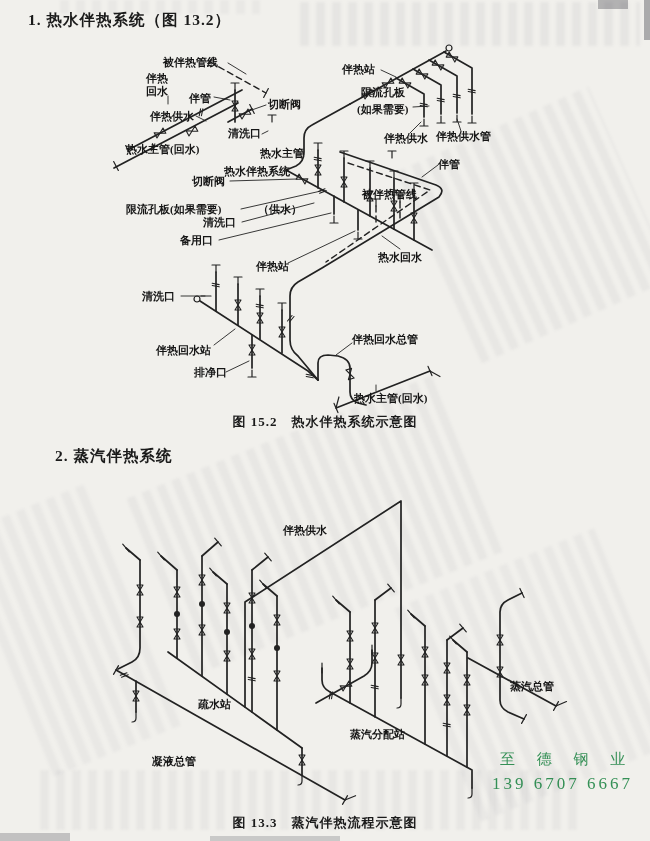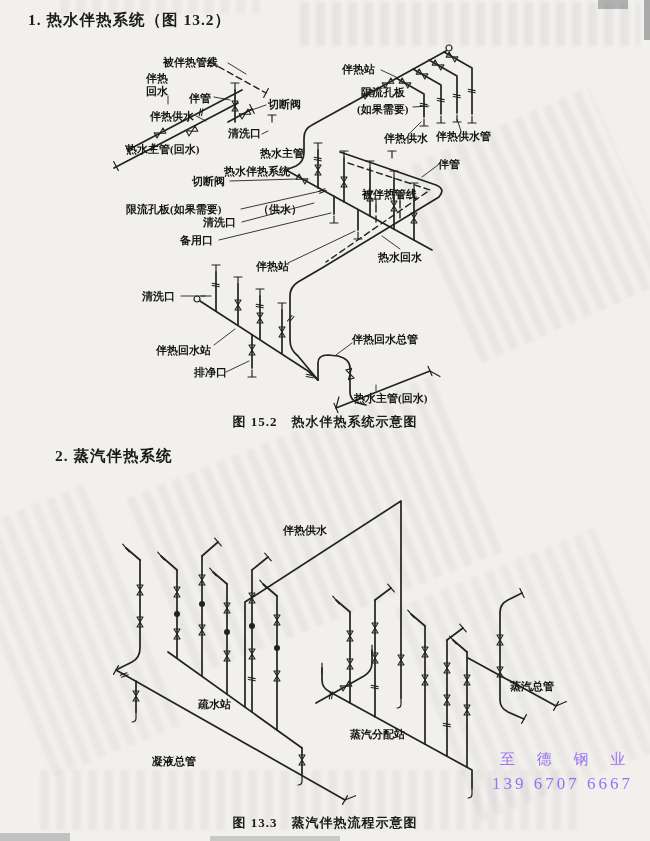--- a/index.html
+++ b/index.html
@@ -5,21 +5,21 @@
   html,body{margin:0;padding:0;}
   #page{position:relative;width:650px;height:841px;background:#f1f0ec;overflow:hidden;
         font-family:Liberation Serif, serif;color:#1b1b1b;}
   
   .h1{position:absolute;font-size:15.5px;font-weight:bold;letter-spacing:1px;white-space:nowrap;}
   .para{position:absolute;font-size:14.5px;font-weight:600;letter-spacing:.5px;white-space:nowrap;}
   
   .lbl{position:absolute;font-size:11px;font-weight:bold;line-height:12px;white-space:nowrap;color:#161616;}
   .cap{position:absolute;left:0;width:650px;text-align:center;font-size:13px;font-weight:bold;letter-spacing:1px;}
   
-  .wm{position:absolute;color:#8b5cf6;opacity:.85;white-space:nowrap;}
+  .wm{position:absolute;color:#15803d;opacity:.85;white-space:nowrap;}
   .wm1{font-size:15px;letter-spacing:9px;}
   .wm2{font-size:17px;letter-spacing:3px;margin-top:6px;}
   
   .smudge{position:absolute;pointer-events:none;
           background:repeating-linear-gradient(90deg,rgba(115,115,130,.16) 0 9px,rgba(115,115,130,0) 9px 16px);
           filter:blur(1.6px);}
   .mark{position:absolute;background:#55555d;pointer-events:none;}
   svg{position:absolute;left:0;top:0;}
   svg *{vector-effect:non-scaling-stroke;}
 </style>

